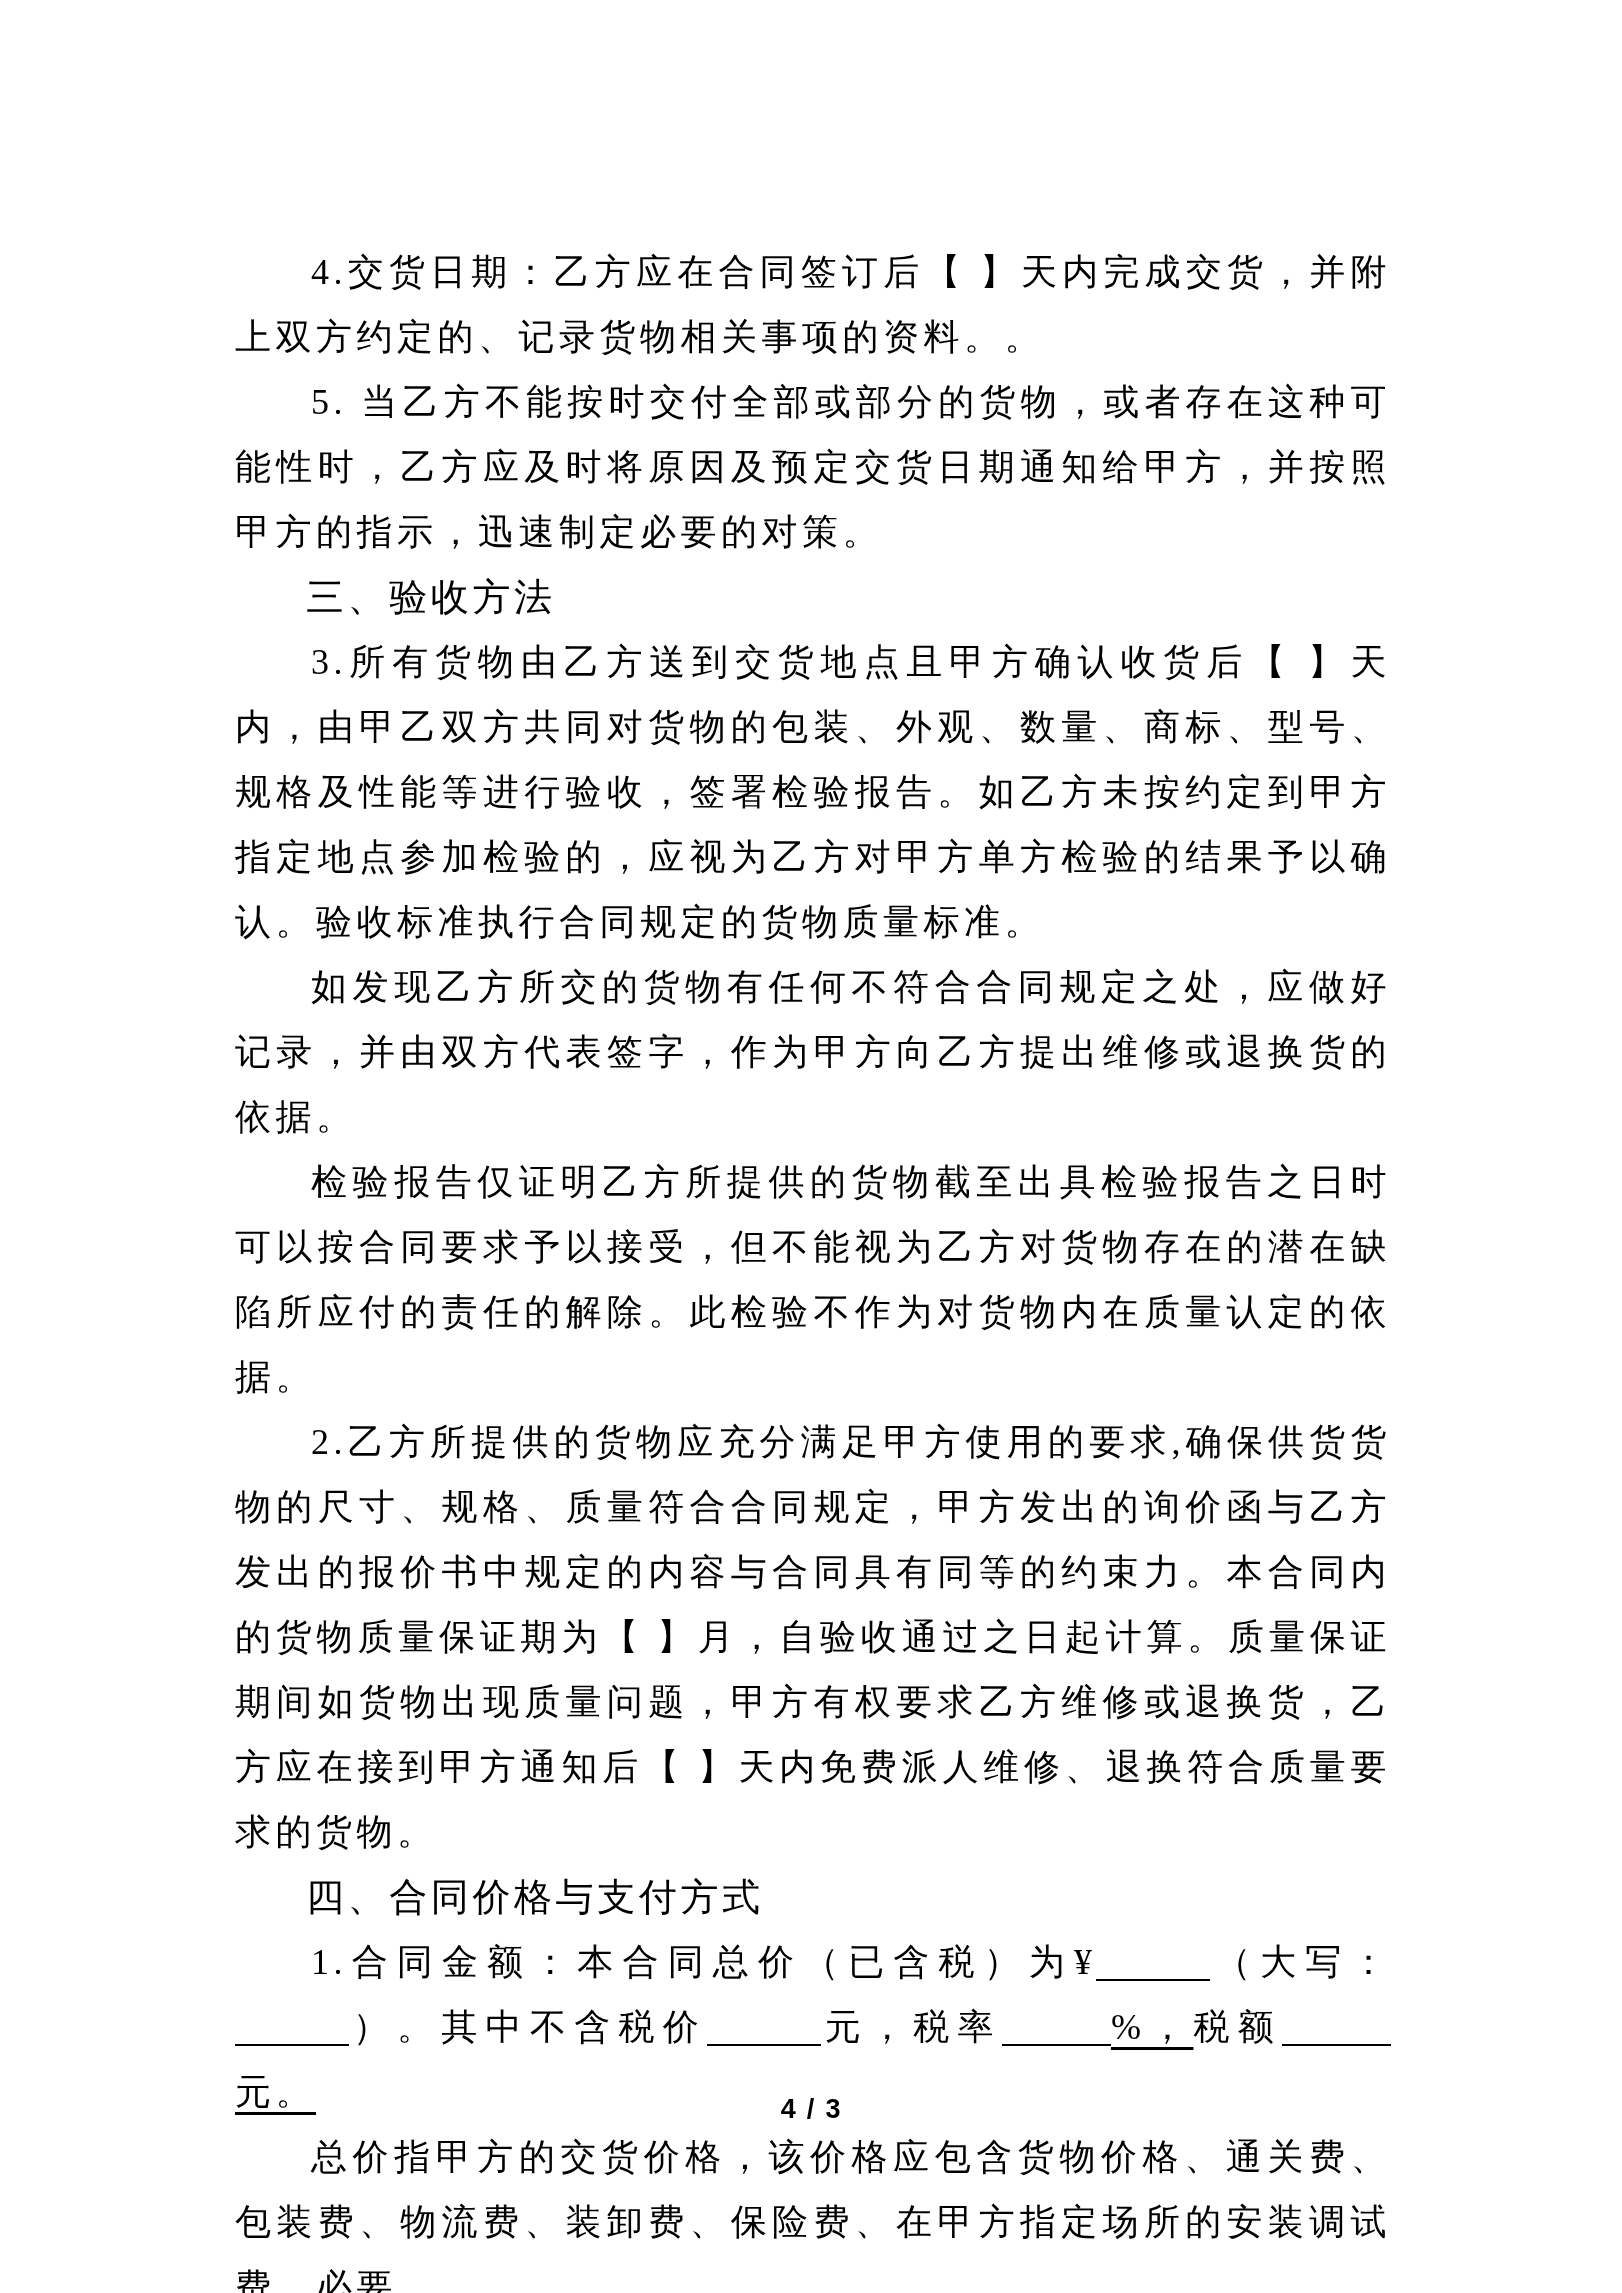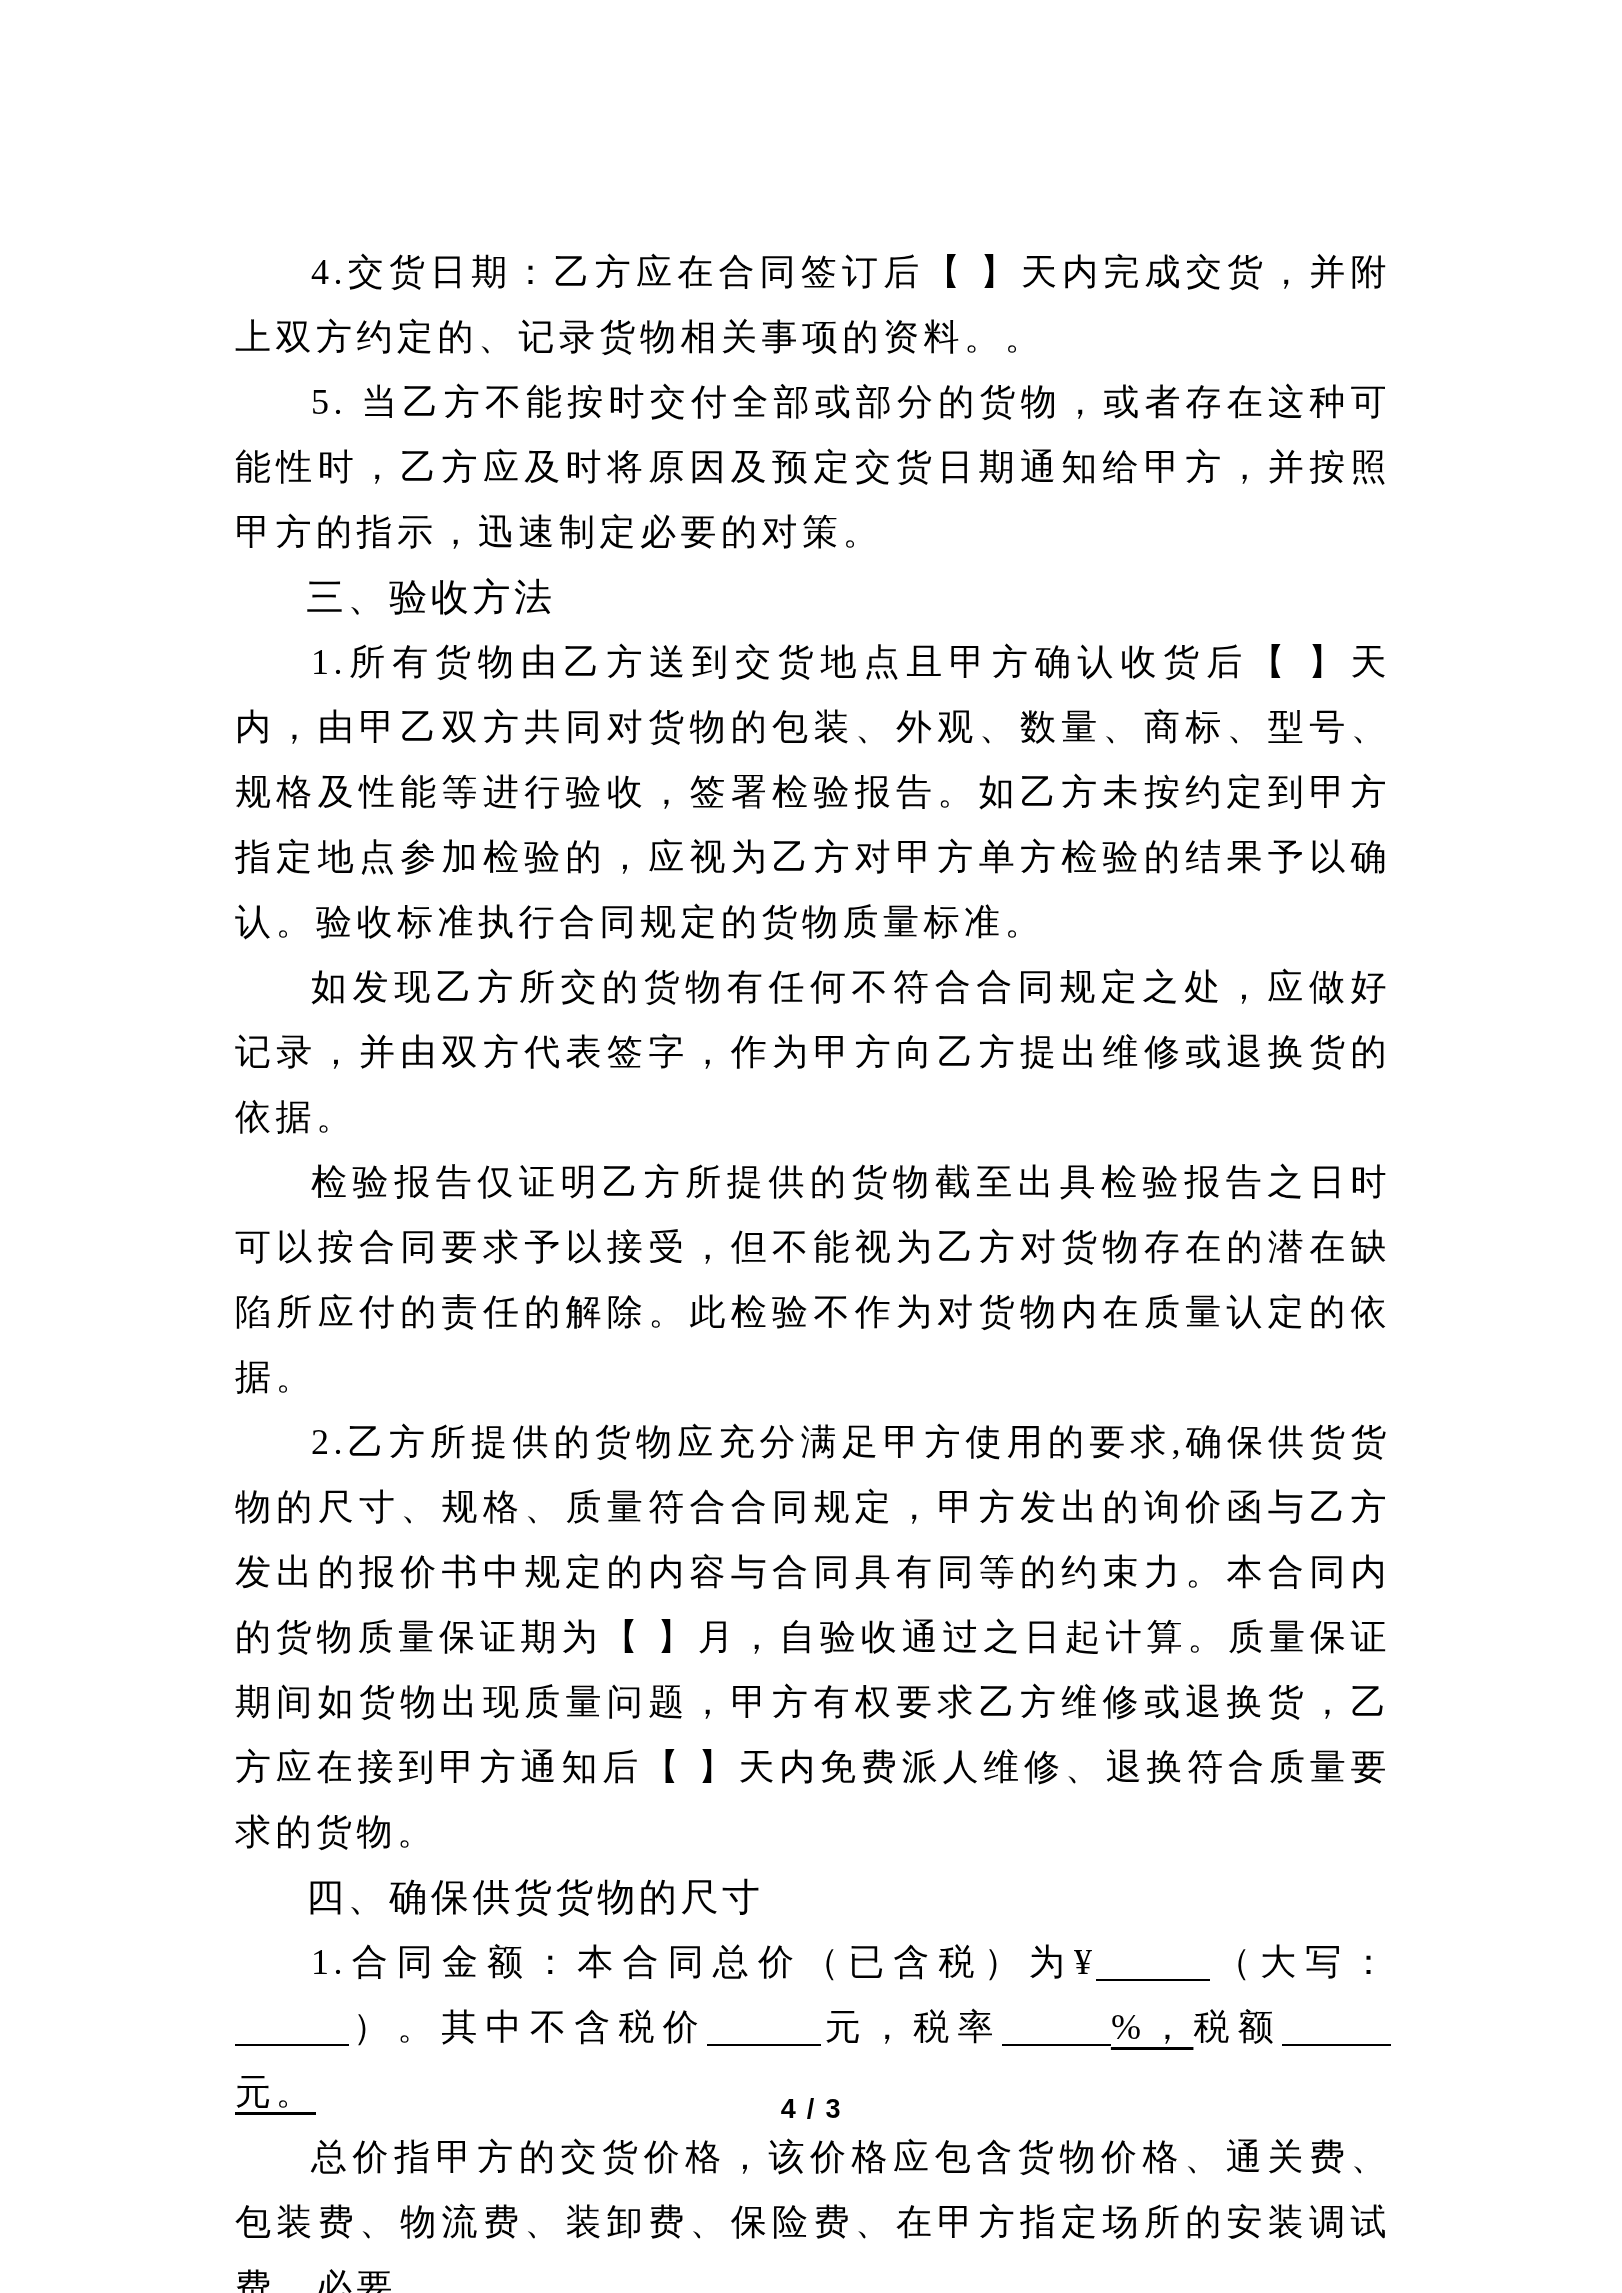--- a/index.html
+++ b/index.html
@@ -61,23 +61,23 @@
   }
 </style>
 </head>
 <body>
 
 <div class="page">
   <div class="doc-body" id="doc-body">
       <p class="para"><span>4.交货日期：乙方应在合同签订后【 】天内完成交货，并附上双方约定的、记录货物相关事项的资料。。</span></p>
       <p class="para"><span>5. 当乙方不能按时交付全部或部分的货物，或者存在这种可能性时，乙方应及时将原因及预定交货日期通知给甲方，并按照甲方的指示，迅速制定必要的对策。</span></p>
       <p class="head"><span>三、验收方法</span></p>
-      <p class="para"><span>1.所有货物由乙方送到交货地点且甲方确认收货后【 】天内，由甲乙双方共同对货物的包装、外观、数量、商标、型号、规格及性能等进行验收，签署检验报告。如乙方未按约定到甲方指定地点参加检验的，应视为乙方对甲方单方检验的结果予以确认。验收标准执行合同规定的货物质量标准。</span></p>
+      <p class="para"><span>3.所有货物由乙方送到交货地点且甲方确认收货后【 】天内，由甲乙双方共同对货物的包装、外观、数量、商标、型号、规格及性能等进行验收，签署检验报告。如乙方未按约定到甲方指定地点参加检验的，应视为乙方对甲方单方检验的结果予以确认。验收标准执行合同规定的货物质量标准。</span></p>
       <p class="para"><span>如发现乙方所交的货物有任何不符合合同规定之处，应做好记录，并由双方代表签字，作为甲方向乙方提出维修或退换货的依据。</span></p>
       <p class="para"><span>检验报告仅证明乙方所提供的货物截至出具检验报告之日时可以按合同要求予以接受，但不能视为乙方对货物存在的潜在缺陷所应付的责任的解除。此检验不作为对货物内在质量认定的依据。</span></p>
       <p class="para"><span>2.乙方所提供的货物应充分满足甲方使用的要求,确保供货货物的尺寸、规格、质量符合合同规定，甲方发出的询价函与乙方发出的报价书中规定的内容与合同具有同等的约束力。本合同内的货物质量保证期为【 】月，自验收通过之日起计算。质量保证期间如货物出现质量问题，甲方有权要求乙方维修或退换货，乙方应在接到甲方通知后【 】天内免费派人维修、退换符合质量要求的货物。</span></p>
-      <p class="head"><span>四、确保供货货物的尺寸</span></p>
+      <p class="head"><span>四、合同价格与支付方式</span></p>
       <p class="para"><span>1.合同金额：本合同总价（已含税）为¥</span><span class="blank" style="width: 114px;"></span><span>（大写：</span><span class="blank" style="width: 114px;"></span><span>）。其中不含税价</span><span class="blank" style="width: 114px;"></span><span>元，税率</span><span class="blank" style="width: 109px;"></span><span class="u">%，</span><span>税额</span><span class="blank" style="width: 109px;"></span><span class="u">元。</span></p>
       <p class="para"><span>总价指甲方的交货价格，该价格应包含货物价格、通关费、包装费、物流费、装卸费、保险费、在甲方指定场所的安装调试费、必要</span></p>
     </div>
   <div class="footer">4 / 3</div>
 </div>
 
 
 </body></html>

